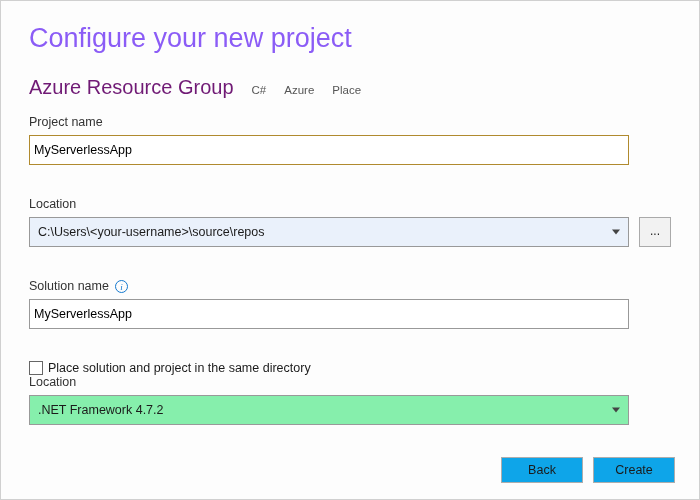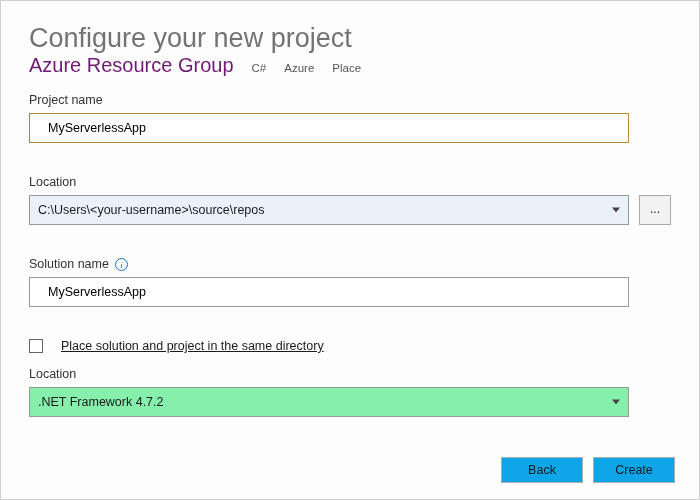--- a/index.html
+++ b/index.html
@@ -14,22 +14,22 @@
   .dialog {
     width: 700px; height: 500px;
     border: 1px solid #d0d0d0;
     background: #fdfdfd;
     padding: 22px 28px 16px 28px;
     position: relative;
   }
   .title {
     font-size: 27px;
     font-weight: 400;
-    color: #737373;
-    margin: 0 0 0 0;
+    color: #8b5cf6;
+    margin: 0 0 22px 0;
   }
   .subheader {
     display: flex;
     align-items: baseline;
     gap: 18px;
     margin-bottom: 16px;
   }
   .template-name {
     font-size: 20px;
     color: #701a75;
@@ -56,21 +56,21 @@
     font-size: 9px;
     font-family: Georgia, serif;
     font-style: italic;
     text-align: center;
     line-height: 12px;
   }
   .text-input {
     width: 600px;
     height: 30px;
     border: 1px solid #999;
-    padding: 0 18px;
+    padding: 0 4px;
     font-size: 12.5px;
     background: #fff;
   }
   .text-input.focused {
     border: 1px solid #b08a2e;
     outline: none;
   }
   .combo-row {
     display: flex;
     align-items: center;
@@ -103,24 +103,22 @@
     border: 1px solid #aaa;
     background: #f2f2f2;
     font-size: 12px;
     text-align: center;
     line-height: 26px;
     cursor: pointer;
   }
   .checkbox-row {
     display: flex;
     align-items: center;
-    gap: 18px;
+    gap: 5px;
     margin-top: 10px;
-    margin-bottom: 14px;
-    text-decoration: underline;
   }
   .checkbox {
     width: 14px; height: 14px;
     border: 1px solid #666;
     background: #fff;
   }
   .checkbox-label { font-size: 12.5px; }
   .button-row {
     position: absolute;
     right: 24px;

